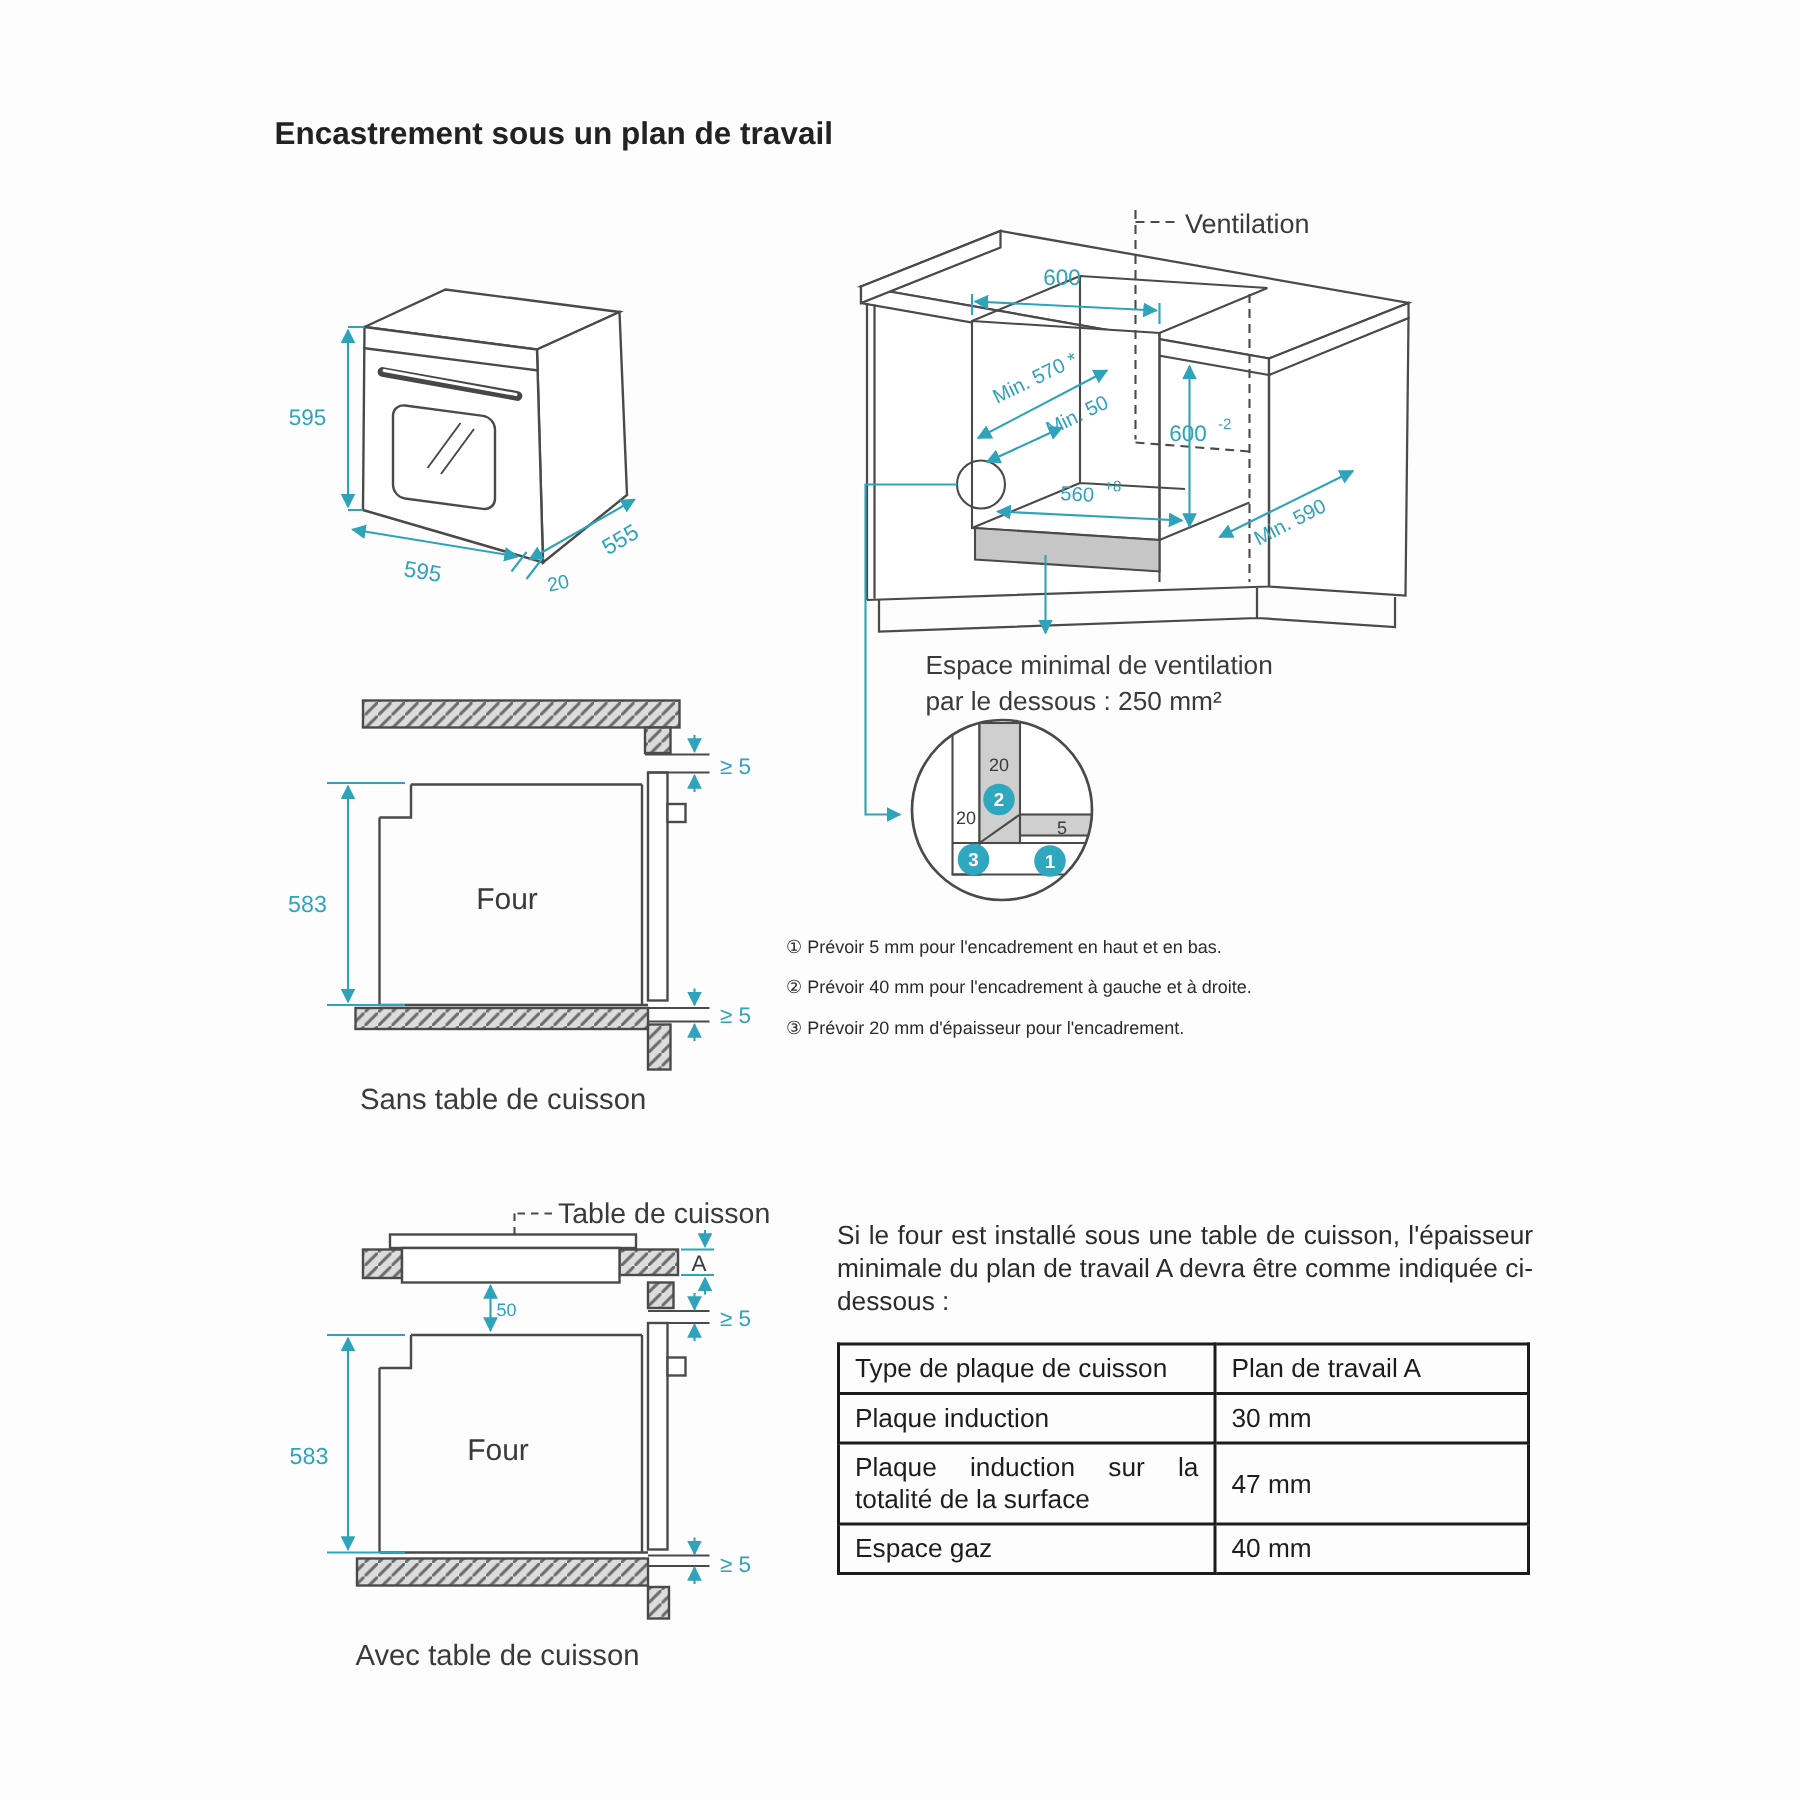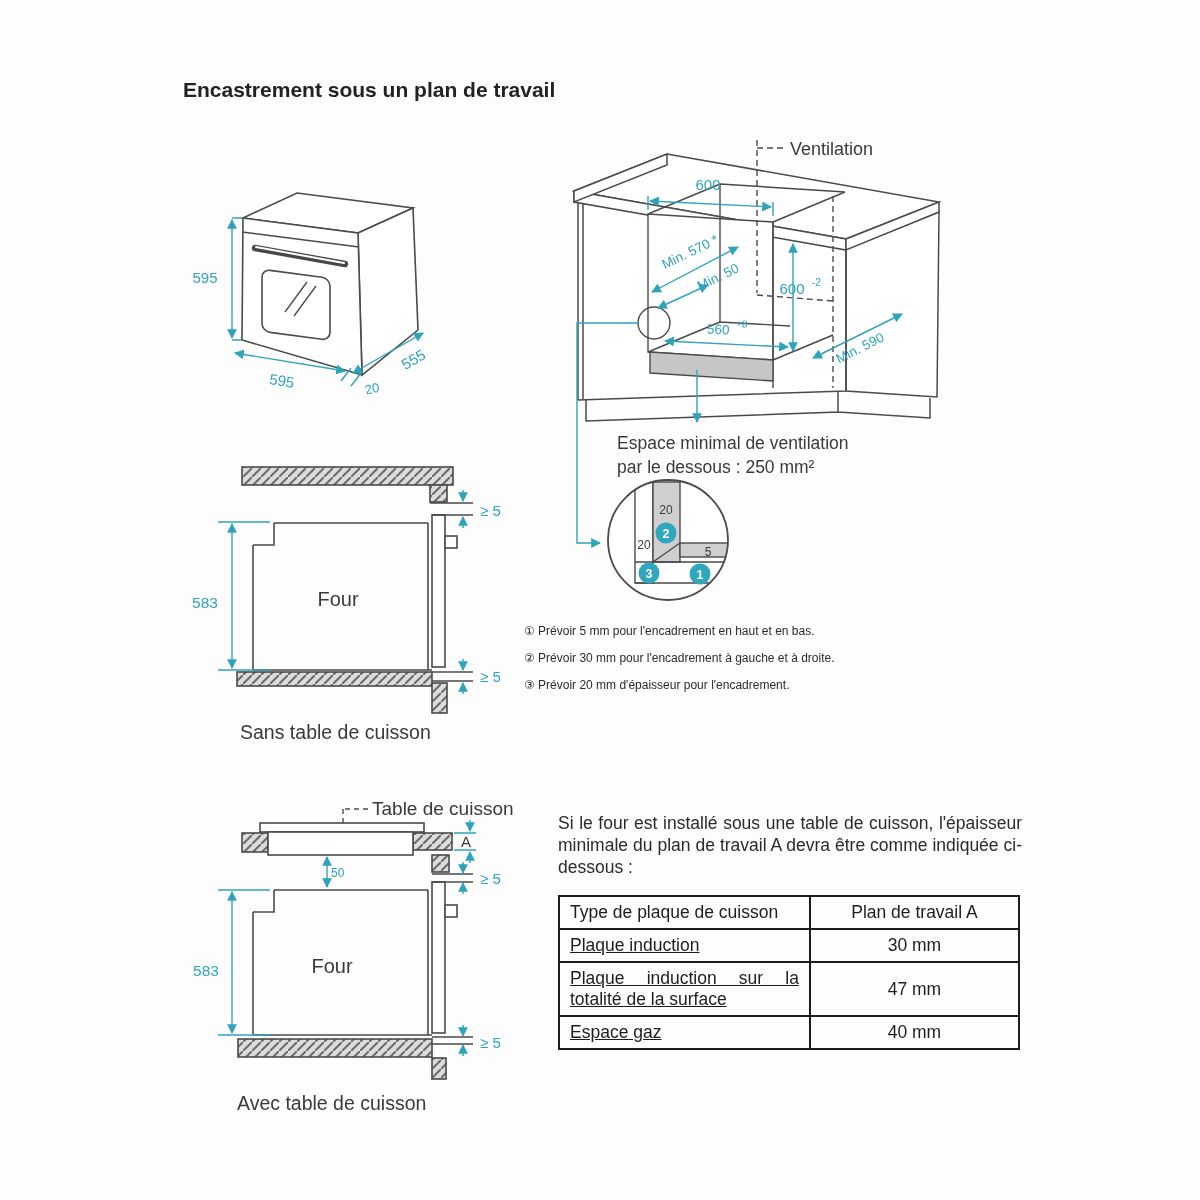--- a/index.html
+++ b/index.html
@@ -4,22 +4,22 @@
 <style>
   html,body{margin:0;padding:0;background:#e8e8e8;}
   .page{position:relative;width:1200px;height:1200px;background:#fdfdfd;
         font-family:"Liberation Sans", sans-serif;color:#2a2a2a;overflow:hidden;}
   .abs{position:absolute;}
   .title{font-size:21px;font-weight:bold;color:#222;}
   .notes p{margin:0;font-size:12px;line-height:27px;color:#2b2b2b;}
   .intro{font-size:17.5px;line-height:22px;text-align:justify;color:#2b2b2b;}
   table.spec{border-collapse:collapse;width:462px;font-size:17.5px;color:#1d1d1d;}
   table.spec td,table.spec th{border:2px solid #1c1c1c;padding:5px 10px;font-weight:normal;}
-  table.spec td.c, table.spec th.c{text-align:center;}
-  table.spec td.l{text-align:justify;text-decoration:underline;}
+  table.spec td.c, table.spec th.c{text-align:left;}
+  table.spec td.l{text-align:justify;}
   table.spec th.l{text-align:left;}
   svg{display:block;font-family:"Liberation Sans", sans-serif;}
   .dimtxt{fill:#2fa3ba;}
   .dark{fill:#3a3a3a;}
 </style>
 </head>
 <body>
 
 <div class="page">
 
@@ -142,21 +142,21 @@
       </g>
       <g>
         <circle cx="160" cy="444" r="10.5" fill="#2fa7bf"></circle>
         <text fill="#fff" font-size="12.5" font-weight="bold" text-anchor="middle" x="160" y="448.5">1</text>
       </g>
     </g>
   </svg>
 
   <div class="abs notes" style="left:524px;top:618px;width:478px;">
     <p>① Prévoir 5 mm pour l'encadrement en haut et en bas.</p>
-    <p>② Prévoir 30 mm pour l'encadrement à gauche et à droite.</p>
+    <p>② Prévoir 40 mm pour l'encadrement à gauche et à droite.</p>
     <p>③ Prévoir 20 mm d'épaisseur pour l'encadrement.</p>
   </div>
 
   <svg class="abs" style="left:180px;top:450px;" width="350" height="300" viewBox="0 0 350 300">
     <defs>
       <marker id="arS" viewBox="0 0 10 10" refX="9" refY="5" markerWidth="7" markerHeight="7" orient="auto-start-reverse">
         <path d="M0,0 L10,5 L0,10 Z" fill="#2fa3ba"></path>
       </marker>
       <pattern id="hS" patternUnits="userSpaceOnUse" width="9" height="9">
         <rect width="9" height="9" fill="#dcdcdc"></rect>

